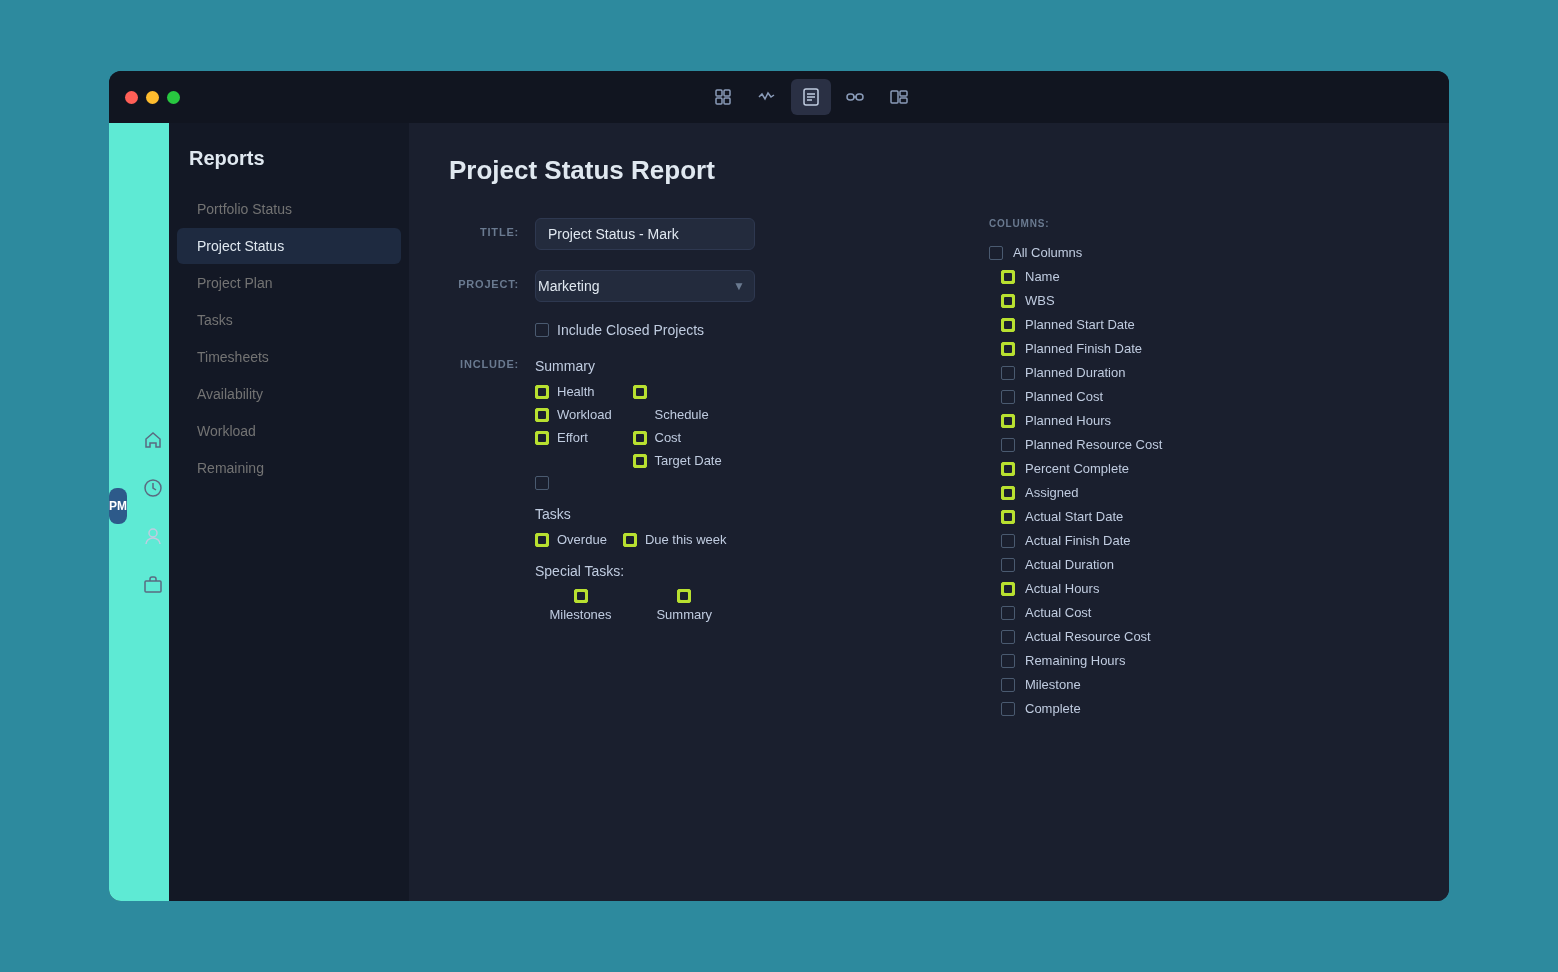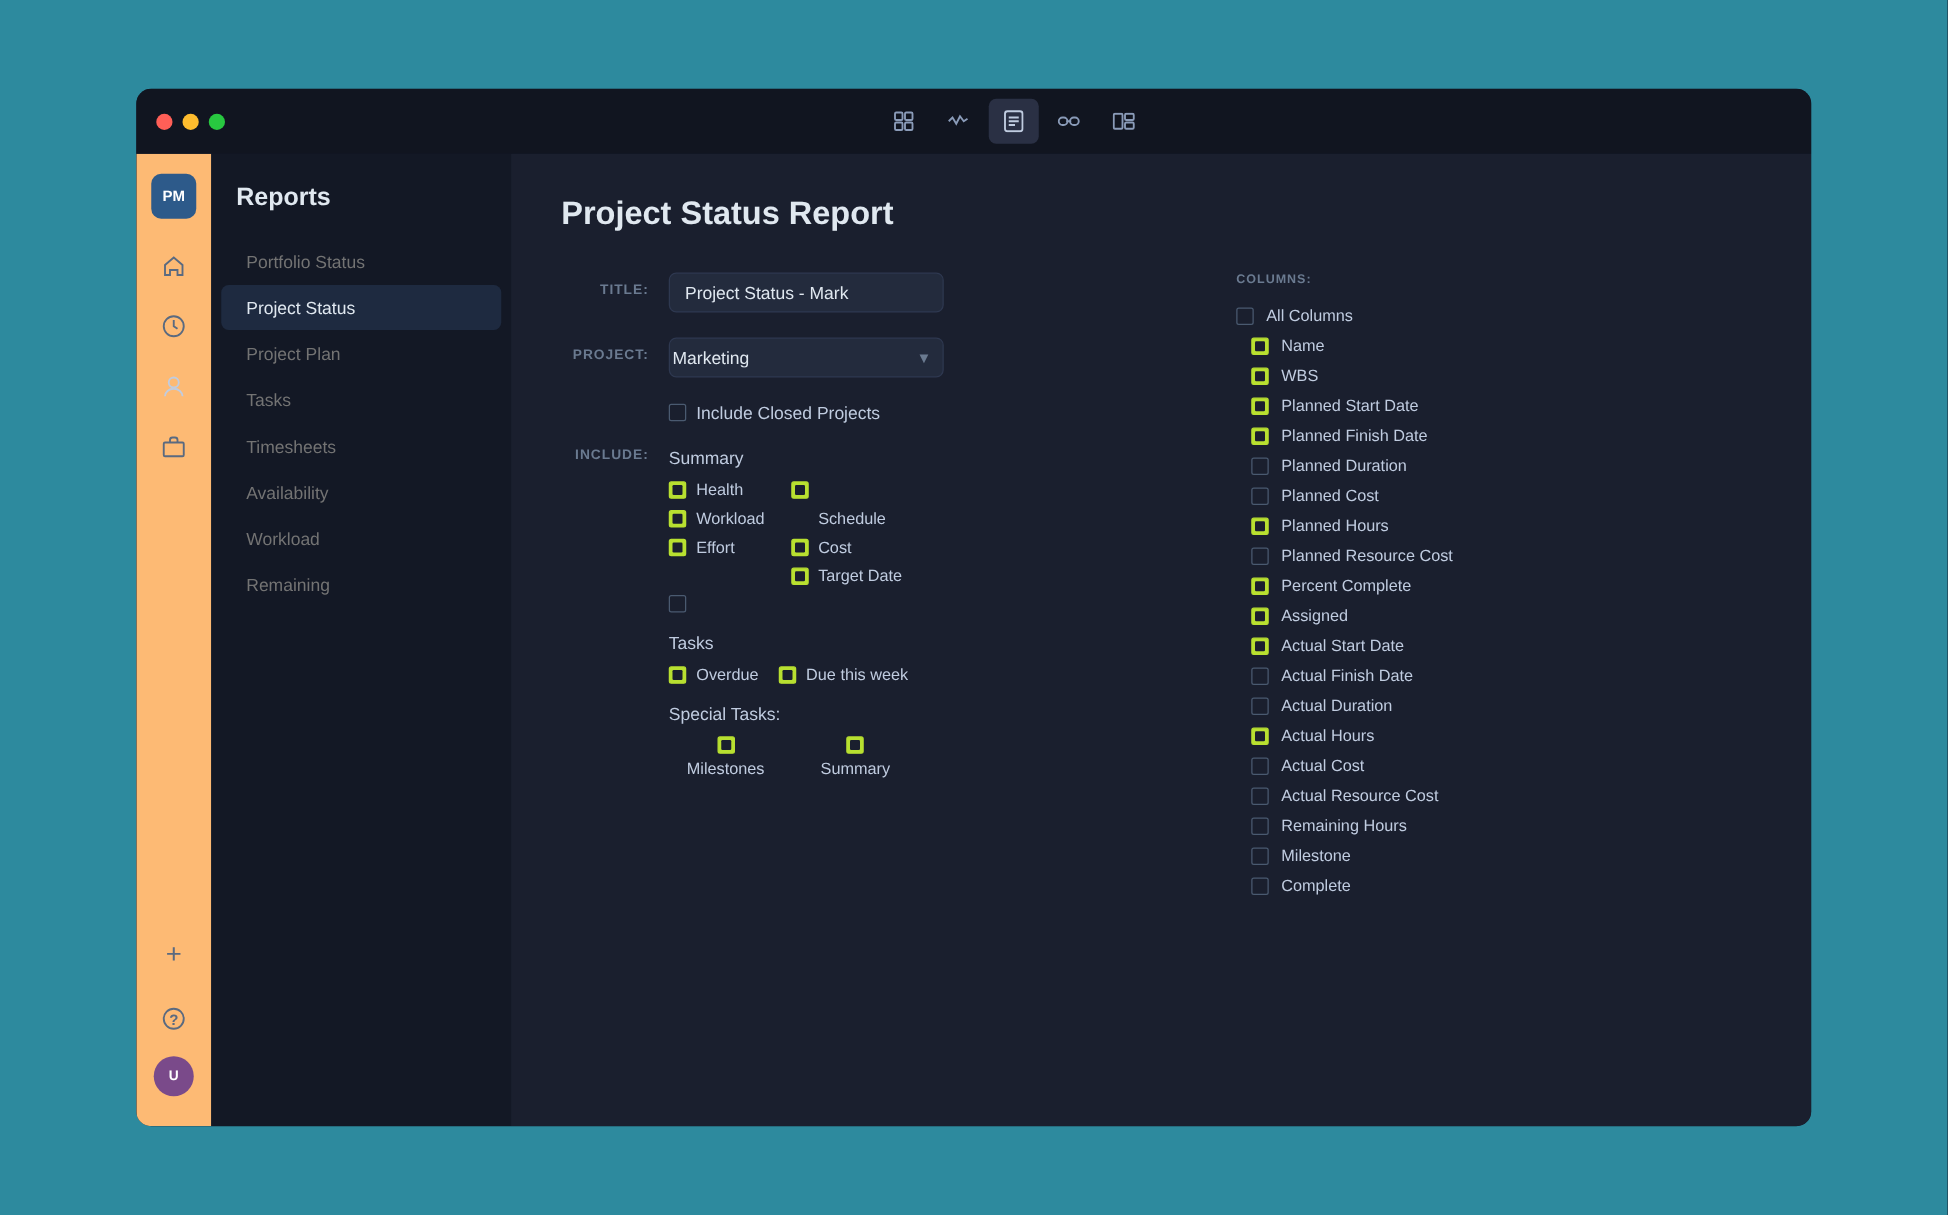--- a/index.html
+++ b/index.html
@@ -54,23 +54,23 @@
       background: #2a3044;
       color: #c0cce0;
     }
     .main-area {
       display: flex;
       flex: 1;
       overflow: hidden;
     }
     .icon-sidebar {
       width: 60px;
-      background: #fdba74;
-      display: flex;
-      flex-direction: column;
+      background: #5eead4;
+      display: flex;
+      flex-direction: row;
       align-items: center;
       padding: 16px 0;
       gap: 4px;
     }
     .icon-sidebar-top {
       display: flex;
       flex-direction: column;
       align-items: center;
       gap: 4px;
       flex: 1;

